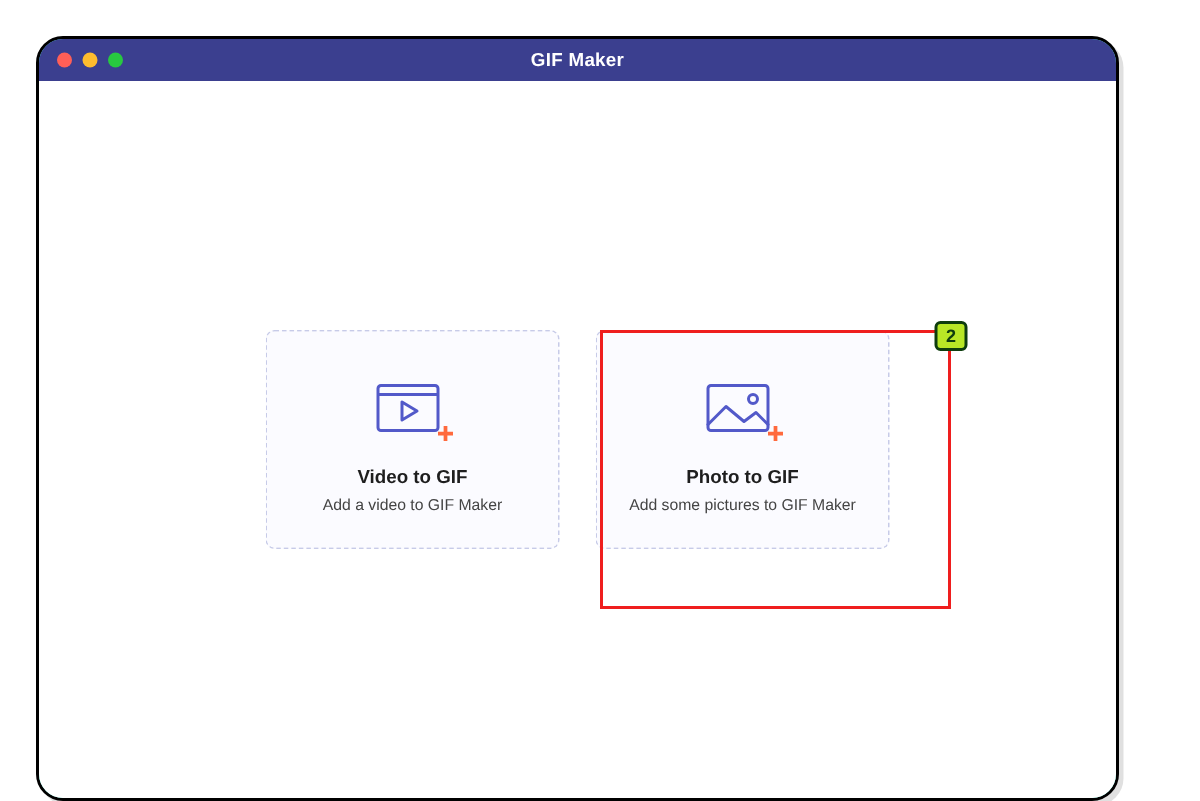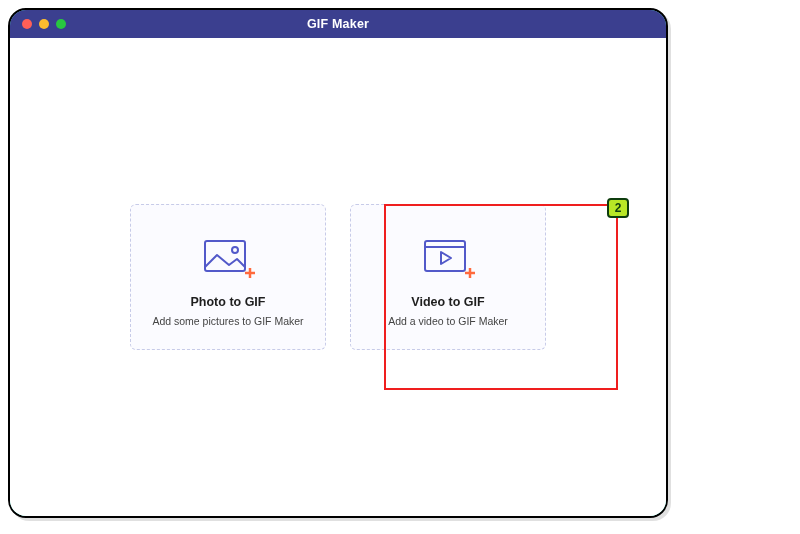--- a/index.html
+++ b/index.html
@@ -1,22 +1,22 @@
 <!DOCTYPE html>
 <html><head>
 <meta charset="utf-8">
 <style>
   * { box-sizing: border-box; margin: 0; padding: 0; }
   html, body { width: 800px; height: 534px; font-family: -apple-system, "Helvetica Neue", Arial, sans-serif; }
   body { background: #fff; display:flex; align-items:flex-start; justify-content:flex-start; }
 
   .window {
     position: relative;
-    margin: 8px;
-    width: 660px;
+    margin: 24px;
+    width: 722px;
     height: 510px;
     border: 2.5px solid #000;
     border-radius: 18px;
     overflow: hidden;
     background: #5eead4;
     box-shadow: 3px 3px 0 rgba(0,0,0,.12);
   }
 
   .titlebar {
     height: 28px;
@@ -97,41 +97,41 @@
     </div>
     <div class="title">GIF Maker</div>
   </div>
 
   <div class="content">
 
     <div class="card">
       <div class="icon-wrap">
         <svg width="58" height="48" viewBox="0 0 58 48">
           <rect x="6" y="6" width="40" height="30" rx="2" fill="none" stroke="#5259c9" stroke-width="2"></rect>
+          <line x1="6" y1="12" x2="46" y2="12" stroke="#5259c9" stroke-width="2"></line>
+          <polygon points="22,17 22,29 32,23" fill="none" stroke="#5259c9" stroke-width="2" stroke-linejoin="round"></polygon>
+          <line x1="46" y1="38" x2="56" y2="38" stroke="#ff6a3d" stroke-width="2.5"></line>
+          <line x1="51" y1="33" x2="51" y2="43" stroke="#ff6a3d" stroke-width="2.5"></line>
+        </svg>
+      </div>
+      <h3>Video to GIF</h3>
+      <p>Add a video to GIF Maker</p>
+    </div>
+
+    <div class="card">
+      <div class="icon-wrap">
+        <svg width="58" height="48" viewBox="0 0 58 48">
+          <rect x="6" y="6" width="40" height="30" rx="2" fill="none" stroke="#5259c9" stroke-width="2"></rect>
           <circle cx="36" cy="15" r="3" fill="none" stroke="#5259c9" stroke-width="2"></circle>
           <polyline points="6,32 18,20 30,30 38,24 46,32" fill="none" stroke="#5259c9" stroke-width="2" stroke-linejoin="round" stroke-linecap="round"></polyline>
           <line x1="46" y1="38" x2="56" y2="38" stroke="#ff6a3d" stroke-width="2.5"></line>
           <line x1="51" y1="33" x2="51" y2="43" stroke="#ff6a3d" stroke-width="2.5"></line>
         </svg>
       </div>
       <h3>Photo to GIF</h3>
       <p>Add some pictures to GIF Maker</p>
     </div>
 
-    <div class="card">
-      <div class="icon-wrap">
-        <svg width="58" height="48" viewBox="0 0 58 48">
-          <rect x="6" y="6" width="40" height="30" rx="2" fill="none" stroke="#5259c9" stroke-width="2"></rect>
-          <line x1="6" y1="12" x2="46" y2="12" stroke="#5259c9" stroke-width="2"></line>
-          <polygon points="22,17 22,29 32,23" fill="none" stroke="#5259c9" stroke-width="2" stroke-linejoin="round"></polygon>
-          <line x1="46" y1="38" x2="56" y2="38" stroke="#ff6a3d" stroke-width="2.5"></line>
-          <line x1="51" y1="33" x2="51" y2="43" stroke="#ff6a3d" stroke-width="2.5"></line>
-        </svg>
-      </div>
-      <h3>Video to GIF</h3>
-      <p>Add a video to GIF Maker</p>
-    </div>
-
     <div class="highlight"></div>
     <div class="badge">2</div>
 
   </div>
 </div>
 
 </body></html>

